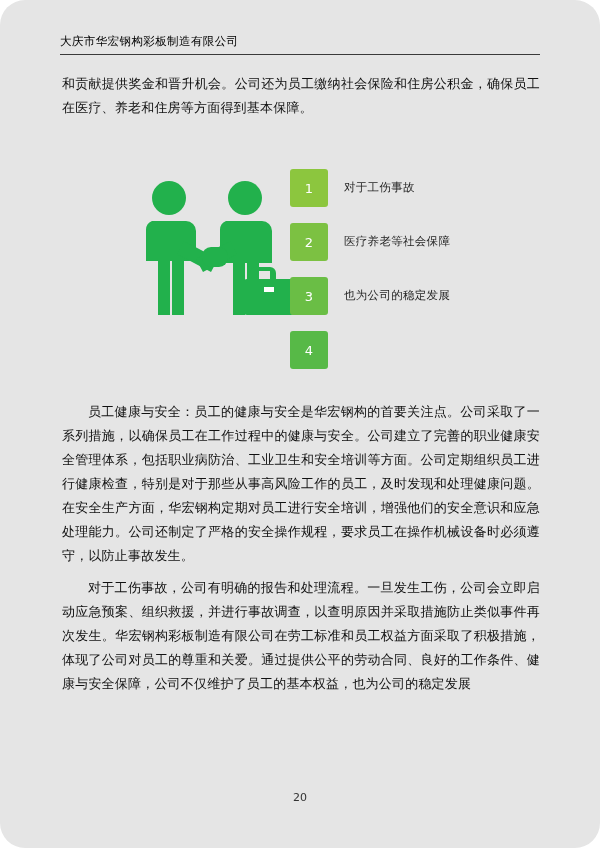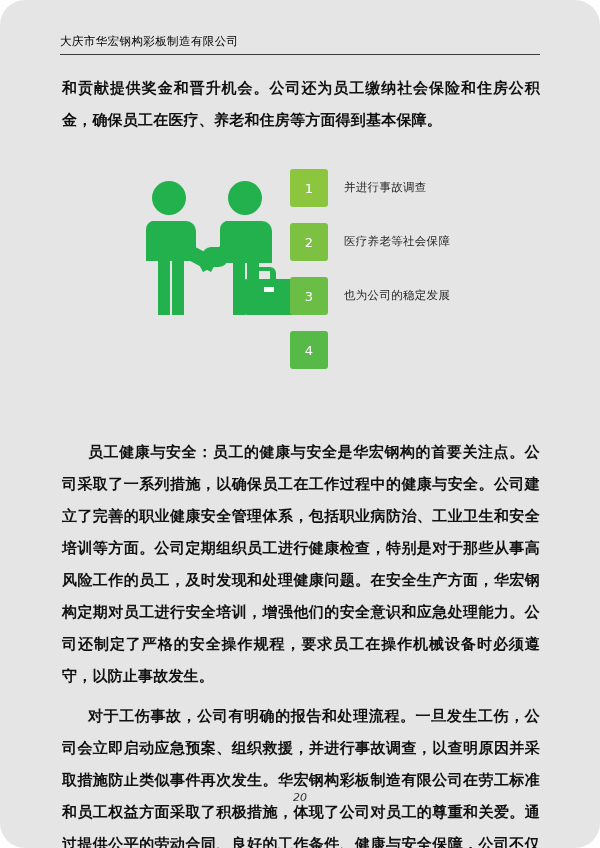--- a/index.html
+++ b/index.html
@@ -54,29 +54,28 @@
   
   .content {
     position: absolute;
     left: 62px;
     top: 72px;
     width: 478px;
   }
   p.para {
     margin: 0 0 0 0;
     font-family: "DejaVu Sans", "Liberation Sans", sans-serif;
-    font-size: 15px;
-    line-height: 32px;
+    font-size: 13px;
+    line-height: 24px;
     color: #111111;
     text-align: justify;
     text-justify: inter-ideograph;
     letter-spacing: 0.2px;
-    font-weight: bold;
-  }
-  p.indent { text-indent: 26px; margin-top: 36px; }
+  }
+  p.indent { text-indent: 26px; }
 
   
   .graphic {
     position: absolute;
     left: 62px;
     top: 155px;
     width: 478px;
     height: 220px;
   }
   .handshake {
@@ -127,21 +126,20 @@
     position: absolute;
     left: 0;
     top: 786px;
     width: 600px;
     text-align: center;
   }
   .page-number {
     font-family: "DejaVu Sans", "Liberation Sans", sans-serif;
     font-size: 11px;
     color: #333333;
-    font-style: italic;
   }
 </style>
 </head>
 <body>
 
 <div class="page">
 
   <div class="header">
     <div class="header-title">大庆市华宏钢构彩板制造有限公司</div>
     <div class="header-rule"></div>
@@ -176,21 +174,21 @@
           <rect x="122" y="112" width="50" height="36" rx="3"></rect>
           <rect x="142" y="120" width="10" height="5" fill="#ffffff"></rect>
         </g>
       </svg>
     </div>
 
     <div class="list">
 
       <div class="list-row">
         <div class="num-box" style="background:#8CC63E">1</div>
-        <div class="row-label">并进行事故调查</div>
+        <div class="row-label">对于工伤事故</div>
       </div>
 
       <div class="list-row">
         <div class="num-box" style="background:#7CC142">2</div>
         <div class="row-label">医疗养老等社会保障</div>
       </div>
 
       <div class="list-row">
         <div class="num-box" style="background:#6ABE45">3</div>
         <div class="row-label">也为公司的稳定发展</div>

